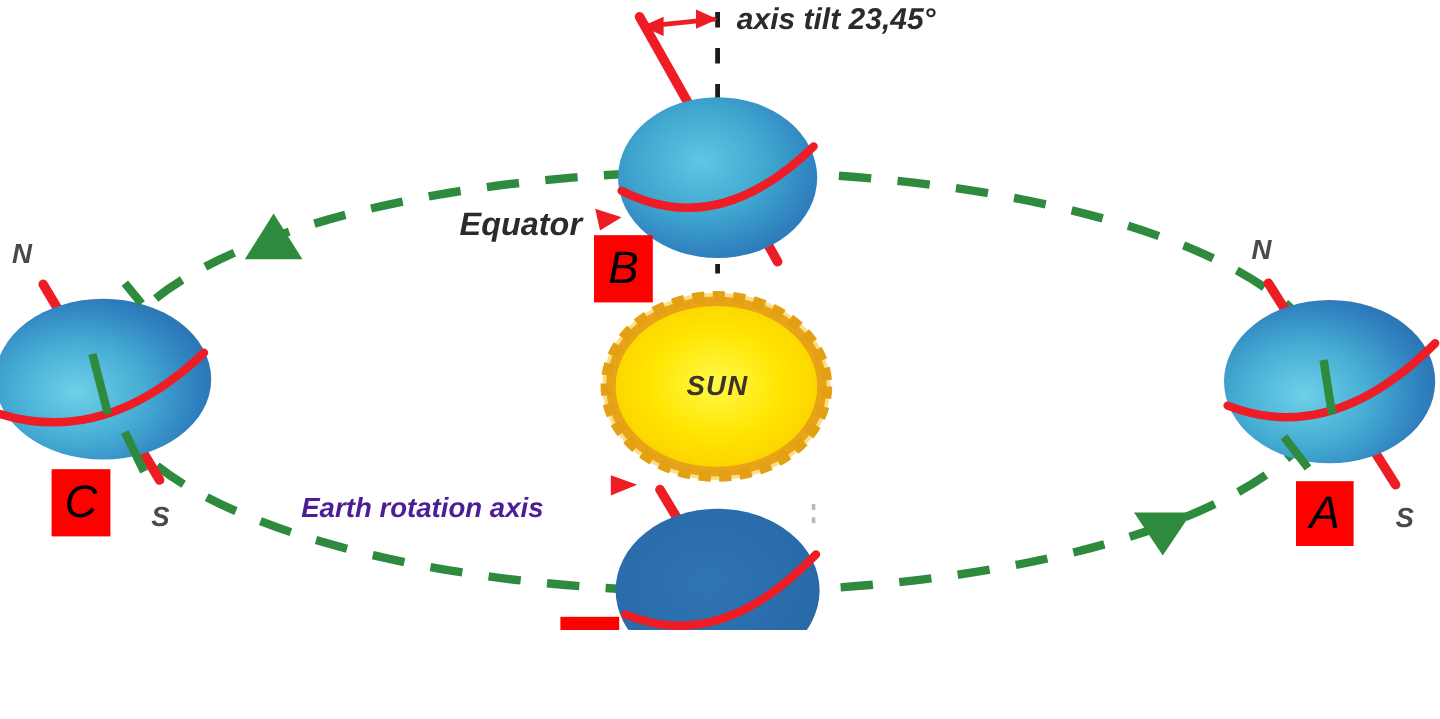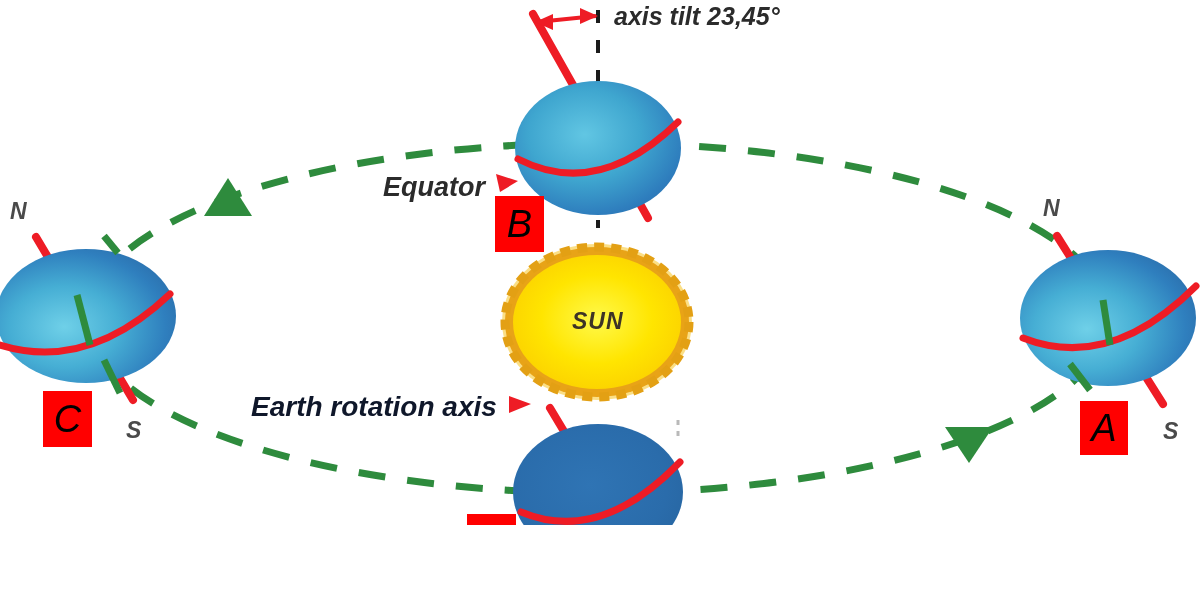--- a/index.html
+++ b/index.html
@@ -37,23 +37,23 @@
     color: #2b2b2b;
   }
   .label-equator {
     left: 383px;
     top: 172px;
     font-size: 27px;
     color: #2b2b2b;
   }
   .label-rotaxis {
     left: 251px;
-    top: 391px;
-    font-size: 28px;
-    color: #0f172a;
+    top: 410px;
+    font-size: 23px;
+    color: #4c1d95;
   }
   .label-sun {
     left: 572px;
     top: 308px;
     font-size: 23px;
     color: #3d3326;
     font-weight: bold;
     letter-spacing: 1px;
   }
   .pole {

